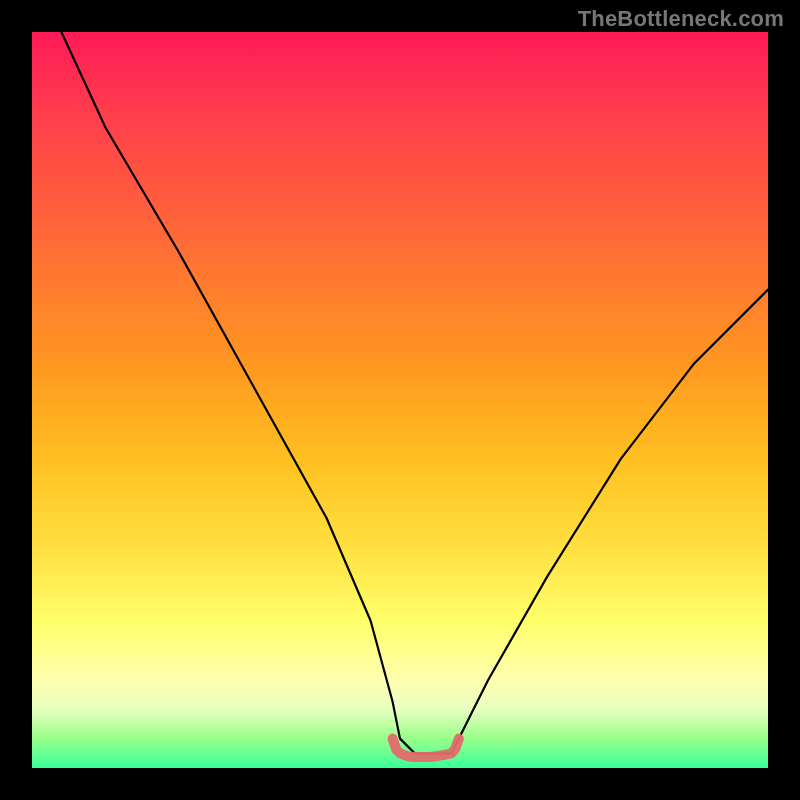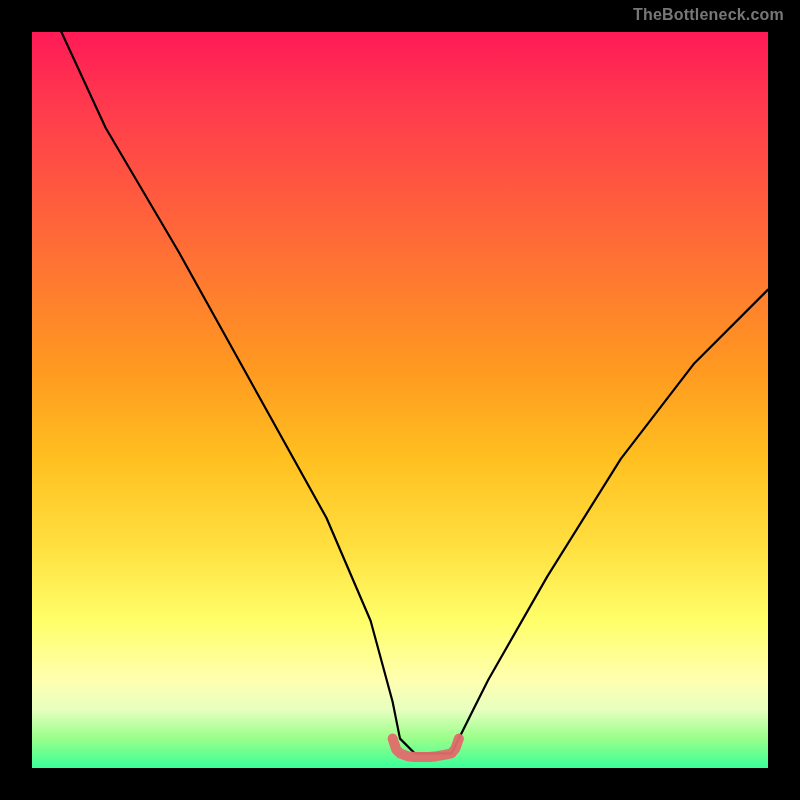--- a/index.html
+++ b/index.html
@@ -15,21 +15,21 @@
     position: relative;
     width: 800px;
     height: 800px;
     background: #000;
   }
   .attribution {
     position: absolute;
     top: 6px;
     right: 16px;
     color: #777;
-    font-size: 16px;
+    font-size: 22px;
     font-weight: 600;
     letter-spacing: 0.2px;
     z-index: 10;
     margin-left: 31px;
   }
   .plot {
     position: absolute;
     left: 32px;
     top: 32px;
     width: 736px;

